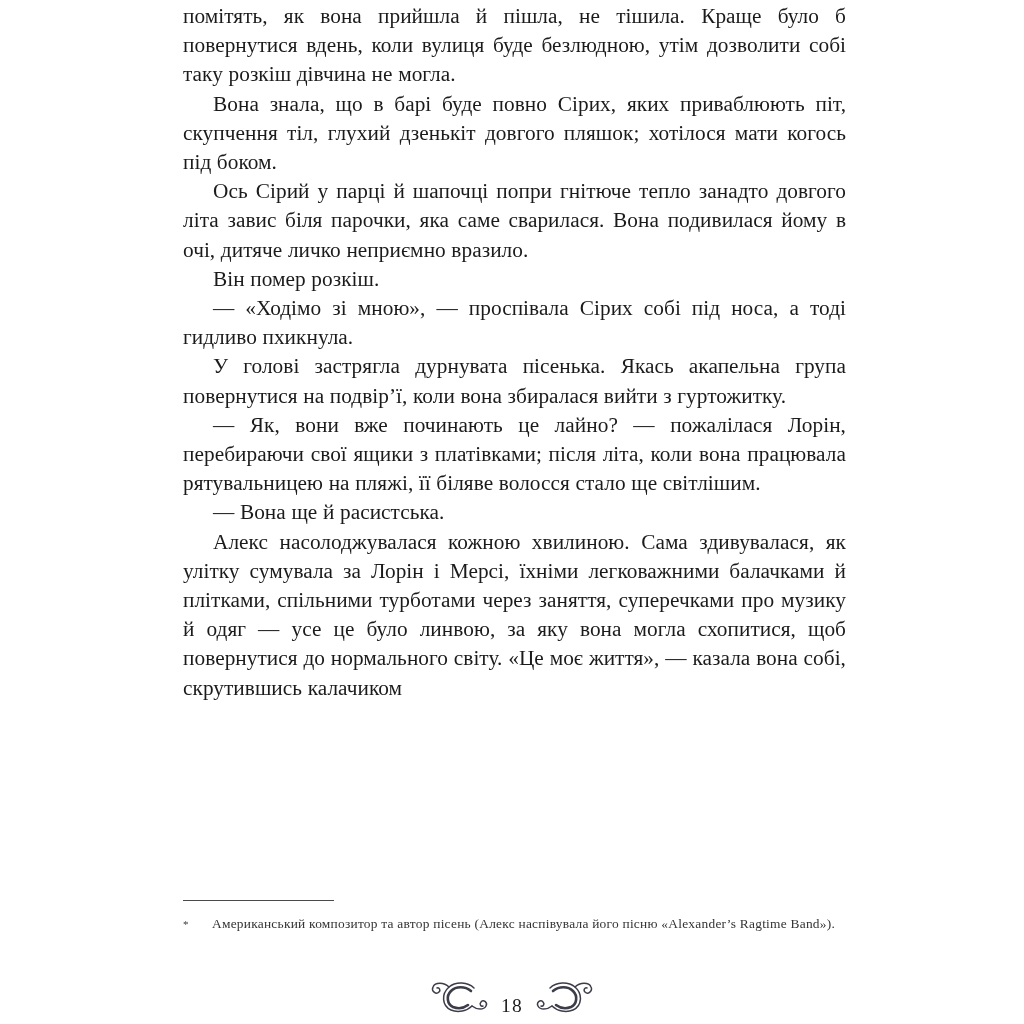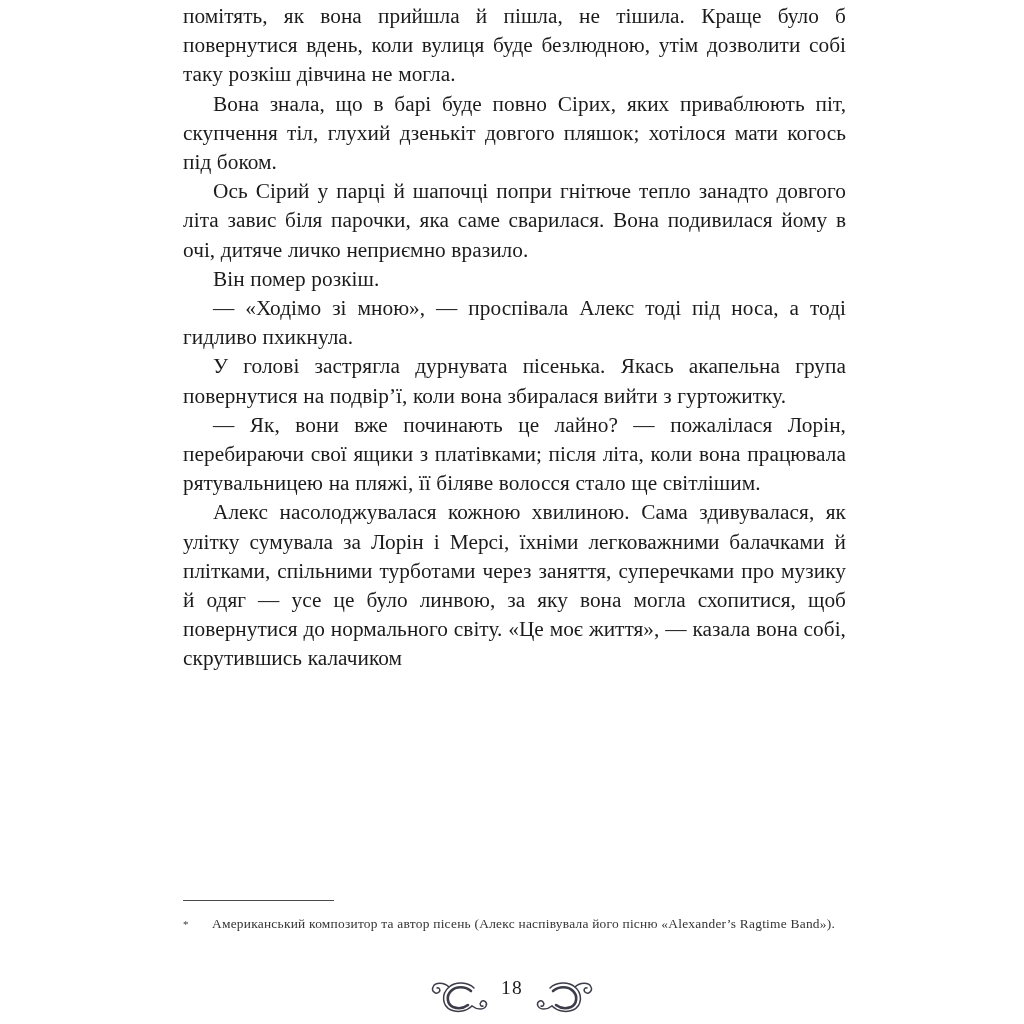--- a/index.html
+++ b/index.html
@@ -90,21 +90,21 @@
     display: block;
   }
 
   
   .folio {
     position: absolute;
     left: 0;
     top: 977px;
     width: 1024px;
     display: flex;
-    align-items: flex-start;
+    align-items: flex-end;
     justify-content: center;
     gap: 0;
   }
   .folio-num {
     font-size: 19.5px;
     letter-spacing: 1.2px;
     color: #1b1b1b;
   }
   .ornament {
     display: block;
@@ -130,28 +130,29 @@
   <div class="textblock">
 
     <p class="para first">помітять, як вона прийшла й пішла, не тішила. Краще було б повернутися вдень, коли вулиця буде безлюдною, утім дозволити собі таку розкіш дівчина не могла.</p>
 
     <p class="para">Вона знала, що в барі буде повно Сірих, яких приваблюють піт, скупчення тіл, глухий дзенькіт довгого пляшок; хотілося мати когось під боком.</p>
 
     <p class="para">Ось Сірий у парці й шапочці попри гнітюче тепло занадто довгого літа завис біля парочки, яка саме сварилася. Вона подивилася йому в очі, дитяче личко неприємно вразило.</p>
 
     <p class="para">Він помер розкіш.</p>
 
-    <p class="para">— «Ходімо зі мною», — проспівала Алекс тоді під носа, а тоді гидливо пхикнула.</p>
+    <p class="para">— «Ходімо зі мною», — проспівала Сірих собі під носа, а тоді гидливо пхикнула.</p>
 
     <p class="para">У голові застрягла дурнувата пісенька. Якась акапельна група повернутися на подвір’ї, коли вона збиралася вийти з гуртожитку.</p>
 
     <p class="para">— Як, вони вже починають це лайно? — пожалілася Лорін, перебираючи свої ящики з платівками; після літа, коли вона працювала рятувальницею на пляжі, її біляве волосся стало ще світлішим.</p>
 
 
 
+    <p class="para">— Вона ще й расистська.</p>
 
 
     <p class="para">Алекс насолоджувалася кожною хвилиною. Сама здивувалася, як улітку сумувала за Лорін і Мерсі, їхніми легковажними балачками й плітками, спільними турботами через заняття, суперечками про музику й одяг — усе це було линвою, за яку вона могла схопитися, щоб повернутися до нормального світу. «Це моє життя», — казала вона собі, скрутившись калачиком</p>
 
   </div>
 
   <div class="footnote">
     <hr class="footnote-rule">
     <div class="footnote-body">
       <span class="footnote-marker">*</span>

